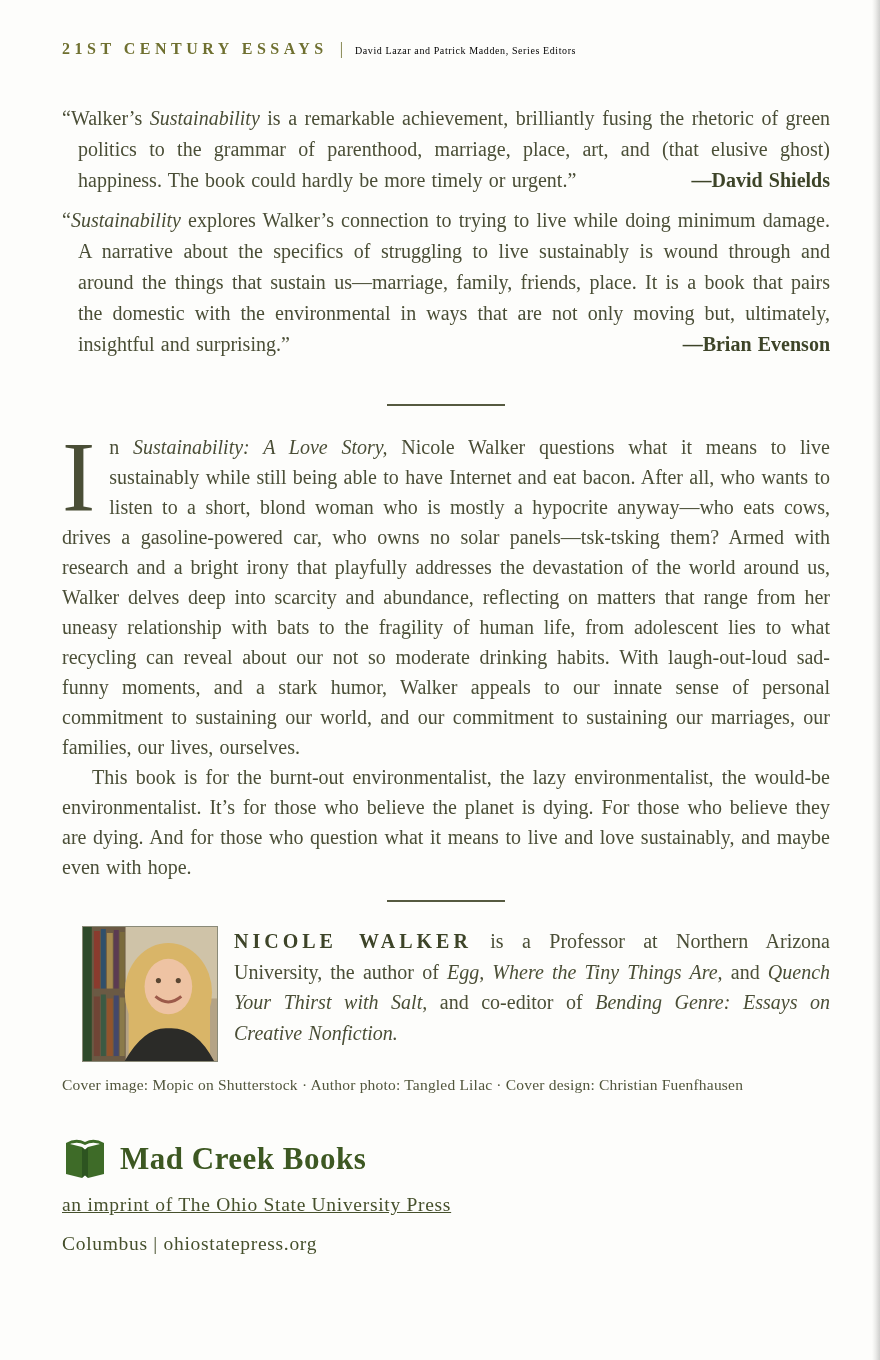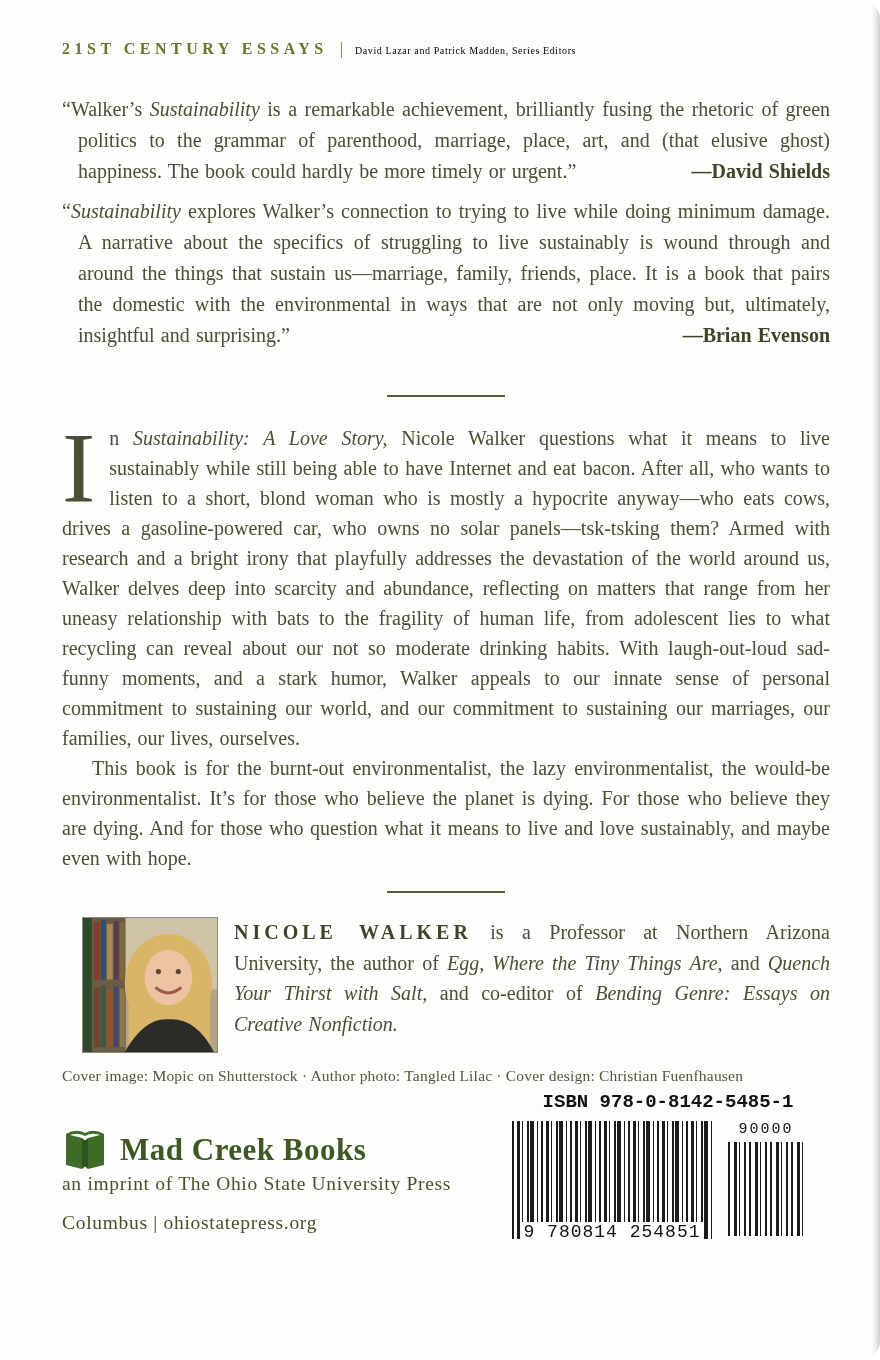--- a/index.html
+++ b/index.html
@@ -6,34 +6,34 @@
     --ink:#4a4e36;
     --olive:#6f7030;
     --dark:#3d4428;
     --pub-green:#3d5822;
     --logo-green:#3e6b28;
     --bar-black:#1c1c1c;
   }
   *{box-sizing:border-box;}
   body{margin:0;background:#ffffff;font-family:"Liberation Serif","DejaVu Serif",serif;color:var(--ink);}
   .cover{position:relative;width:880px;height:1360px;background:#fdfdfb;overflow:hidden;
-         padding:40px 50px 20px 62px;border-radius:19px;}
+         padding:40px 50px 20px 62px;}
   .page-edge{position:absolute;right:0;top:0;width:8px;height:100%;
              background:linear-gradient(to left,#cfcfcd,#ececea 55%,rgba(255,255,255,0));}
 
   
   .series-header{display:flex;align-items:baseline;font-size:16px;color:var(--olive);}
   .series-title{letter-spacing:4.5px;font-weight:bold;}
   .series-sep{margin:0 12px;color:var(--olive);font-weight:normal;}
   .series-editors{font-size:10px;letter-spacing:0.6px;color:#000000;}
 
   
   .blurb{font-size:20px;line-height:31px;text-align:justify;word-spacing:0.06em;
          padding-left:16px;text-indent:-16px;margin:0;}
-  .blurb-1{margin-top:36px;}
+  .blurb-1{margin-top:45px;}
   .blurb-2{margin-top:9px;}
   .attribution{float:right;font-weight:bold;color:var(--dark);text-indent:0;}
 
   .divider{width:118px;border:none;border-top:2px solid #565a40;margin:44px auto 0 auto;}
   .divider-2{margin:18px auto 0 auto;}
 
   
   .description{margin-top:26px;}
   .desc-para{font-size:20px;line-height:30px;text-align:justify;word-spacing:0.06em;margin:0;}
   .dropcap{float:left;font-size:100px;line-height:82px;padding:4px 14px 0 0;color:var(--ink);}
@@ -48,21 +48,21 @@
 
   .credits{margin-top:14px;font-size:15.5px;letter-spacing:0.2px;color:#51553b;}
 
   
   .bottom-row{display:flex;justify-content:space-between;margin-top:6px;}
   .publisher{margin-top:36px;color:var(--pub-green);}
   .publisher-top{display:flex;align-items:center;text-align:center;}
   .logo-icon{width:46px;height:46px;margin-right:12px;}
   .publisher-name{font-size:31px;font-weight:bold;letter-spacing:0.5px;color:var(--pub-green);}
   .publisher-line{font-size:19.5px;letter-spacing:0.7px;margin-top:17px;color:#46502c;}
-  .publisher-line.first{margin-top:0;}
+  .publisher-line.first{margin-top:12px;text-decoration:underline;}
 
   
   .barcode-block{width:312px;margin-right:6px;font-family:"Liberation Mono","DejaVu Sans Mono",monospace;color:#111;}
   .isbn-label{font-size:19px;font-weight:bold;text-align:center;white-space:nowrap;}
   .bars-row{display:flex;margin-top:8px;}
   .main-barcode{position:relative;width:200px;height:118px;}
   .bars{width:100%;height:100%;
     background:repeating-linear-gradient(to right,
       var(--bar-black) 0 2px,#fff 2px 5px,
       var(--bar-black) 5px 8px,#fff 8px 10px,
@@ -157,30 +157,17 @@
           <path d="M42 7 L26 11 L26 42 L42 38 Z" fill="#3e6b28"></path>
           <path d="M20 11 L23 13.5 L26 11 L26 42 L23 39.5 L20 42 Z" fill="#2d5420"></path>
           <path d="M4 7 Q14 1 23 6 Q32 1 42 7 L42 10 Q32 4 23 9 Q14 4 4 10 Z" fill="#3e6b28"></path>
         </svg>
         <span class="publisher-name">Mad Creek Books</span>
       </div>
       <div class="publisher-line first">an imprint of The Ohio State University Press</div>
       <div class="publisher-line">Columbus | ohiostatepress.org</div>
     </div>
 
-    <div class="barcode-block">
-      <div class="isbn-label">ISBN 978-0-8142-5485-1</div>
-      <div class="bars-row">
-        <div class="main-barcode">
-          <div class="bars"></div>
-          <div class="barcode-digits">9 780814 254851</div>
-        </div>
-        <div class="addon">
-          <div class="price-code">90000</div>
-          <div class="addon-bars"></div>
-        </div>
-      </div>
-    </div>
 
   </div>
 
   <div class="page-edge"></div>
 </div>
 
 </body></html>

